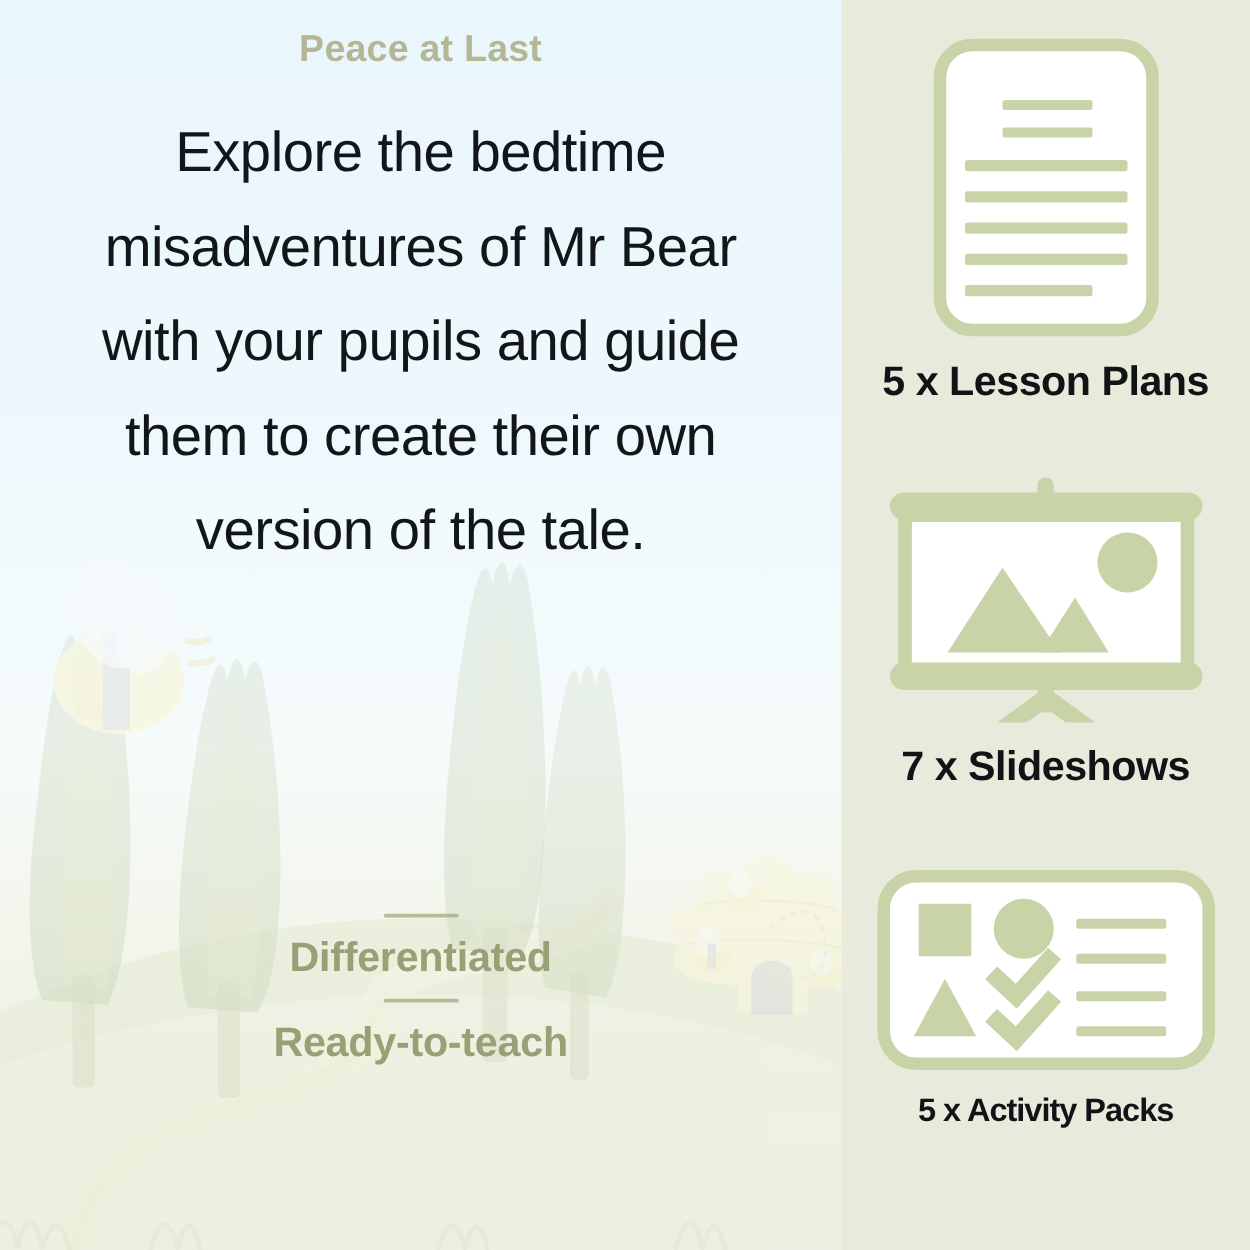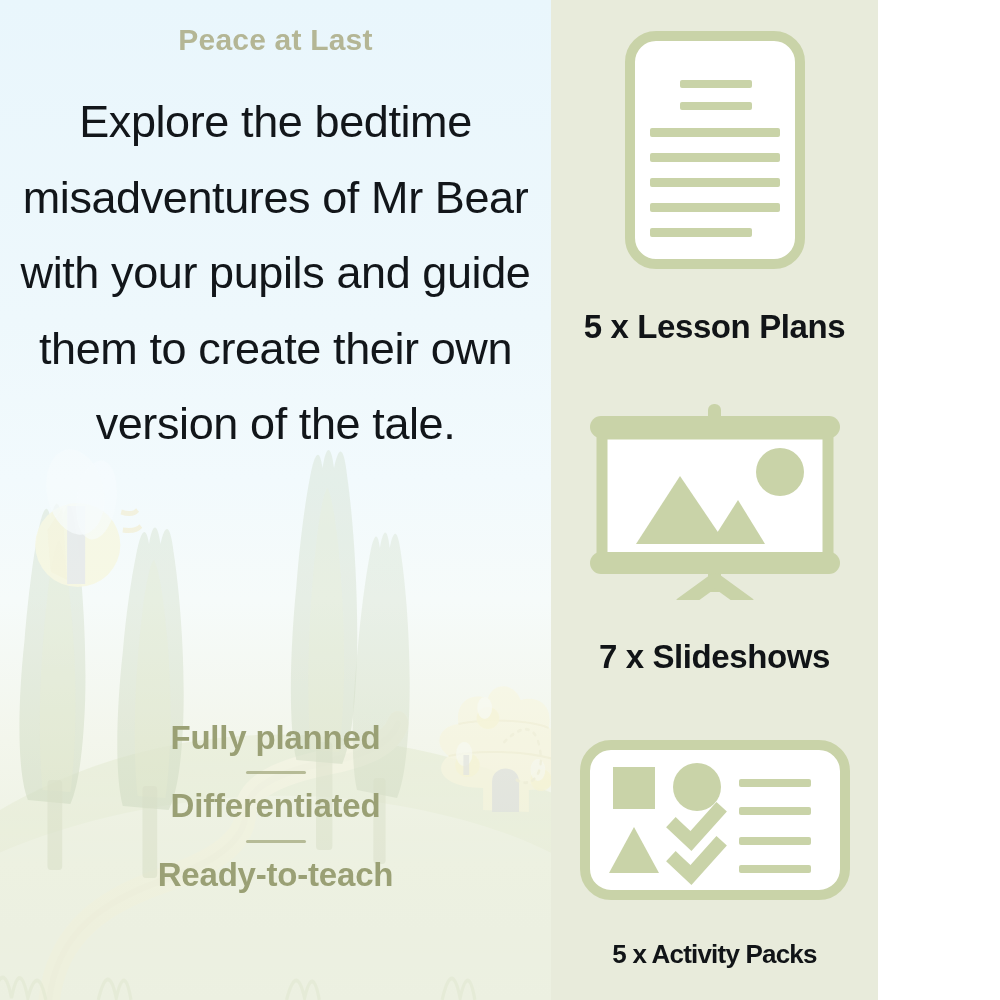--- a/index.html
+++ b/index.html
@@ -9,21 +9,21 @@
     background:#ffffff;
   }
   #poster{
     position:relative;width:1000px;height:1000px;overflow:hidden;
     display:flex;
   }
 
   
   .left-panel{
     position:relative;
-    width:551px;height:1000px;
+    width:673px;height:1000px;
     overflow:hidden;
     background:linear-gradient(180deg,#e9f6fc 0%,#eef8fc 32%,#f2fafd 48%,#f6fbfa 60%,#f3f6ec 74%,#eef2e4 86%,#ecf0e2 100%);
   }
 
   
   .bg-art{
     position:absolute;inset:0;
     opacity:.30;
     pointer-events:none;
   }
@@ -77,21 +77,21 @@
   .right-panel{
     position:relative;
     width:327px;height:1000px;
     background:#e8ebdb;
     display:flex;flex-direction:column;
     align-items:center;
     justify-content:flex-start;
   }
   .feature-block{
     width:100%;
-    display:flex;flex-direction:column;align-items:center;gap:22px;
+    display:flex;flex-direction:column;align-items:center;
   }
   .fb-1{margin-top:30px;}
   .fb-2{margin-top:58px;}
   .fb-3{margin-top:63px;}
 
   .icon-wrap{display:flex;align-items:center;justify-content:center;}
   .icon-caption{
     margin-top:16px;
     font-size:33px;font-weight:700;
     color:#111417;
@@ -215,21 +215,20 @@
         </g>
       </svg>
     </div>
 
     <div class="left-content">
       <div class="book-title">Peace at Last</div>
 
       <div class="blurb">Explore the bedtime misadventures of Mr Bear with your pupils and guide them to create their own version of the tale.</div>
 
       <div class="features">
-        <div class="feature">Fully planned</div>
         <div class="feature-div"></div>
         <div class="feature">Differentiated</div>
         <div class="feature-div"></div>
         <div class="feature">Ready-to-teach</div>
       </div>
     </div>
   </div>
 
   <div class="right-panel">
 

